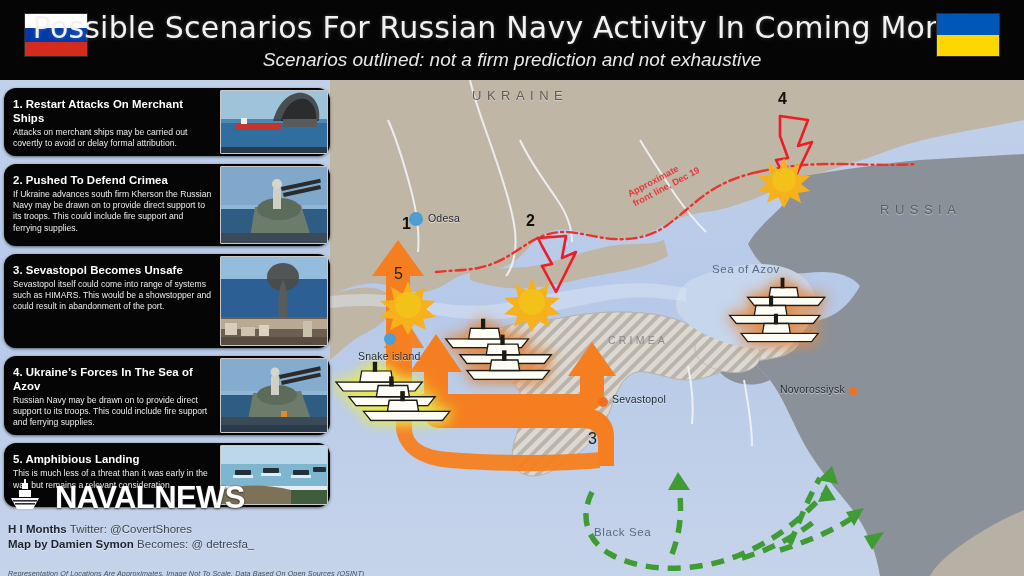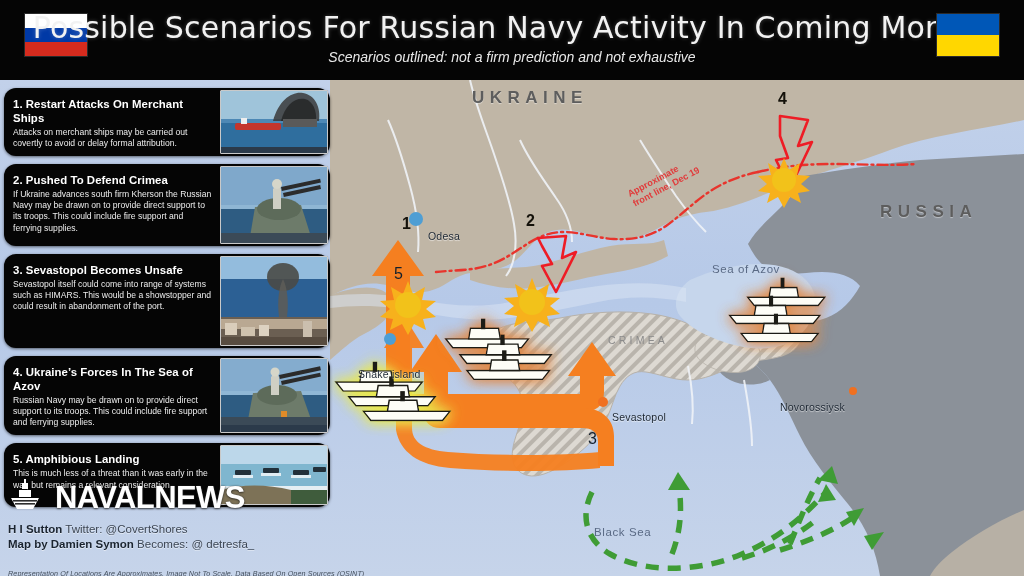--- a/index.html
+++ b/index.html
@@ -21,21 +21,21 @@
     border:1px solid #2a2a2a;overflow:hidden;}
   #flag-ua .b{height:50%;}
   #title{
     position:absolute;left:0;top:10px;width:1024px;text-align:center;
     color:#f2f2f2;font-size:30px;letter-spacing:.2px;font-weight:400;
     font-family:"DejaVu Sans","Liberation Sans",sans-serif;
     text-shadow:0 0 4px rgba(255,255,255,.25);
   }
   #subtitle{
     position:absolute;left:0;top:49px;width:1024px;text-align:center;
-    color:#e8e8e8;font-size:14px;font-style:italic;font-weight:400;
+    color:#e8e8e8;font-size:19px;font-style:italic;font-weight:400;
   }
 
   
   #map{
     position:absolute;left:0;top:80px;width:1024px;height:496px;
     background:linear-gradient(180deg,#c3d2ea 0%,#b8cbe8 35%,#b9cbe7 60%,#c5d3e9 100%);
     overflow:hidden;
   }
   #map svg{position:absolute;left:0;top:0;}
 
@@ -73,27 +73,27 @@
   }
   .credit{font-size:11.5px;color:#3c4654;line-height:1.34;
     text-shadow:0 1px 0 rgba(255,255,255,.5);}
   .credit b{color:#1a2430;font-weight:700;}
   #disclaimer{font-size:7.2px;color:#45505e;margin-top:16px;font-style:italic;
     letter-spacing:.1px;}
 
   
   .mlabel{position:absolute;z-index:20;white-space:nowrap;pointer-events:none;}
   .country{
-    color:#5d5d5d;font-size:17px;letter-spacing:5.5px;font-weight:700;
+    color:#5d5d5d;font-size:13px;letter-spacing:5.5px;font-weight:400;
     text-shadow:0 1px 1px rgba(255,255,255,.45);
   }
   .region{color:#8b8b8b;font-size:10.5px;letter-spacing:3.2px;}
   .sea{color:#5a6a85;font-size:11.5px;letter-spacing:.6px;}
   .city{color:#1d2733;font-size:10.5px;letter-spacing:.2px;
-    text-shadow:0 1px 1px rgba(255,255,255,.65);margin-top:18px;}
+    text-shadow:0 1px 1px rgba(255,255,255,.65);}
   .citydot{position:absolute;border-radius:50%;z-index:20;}
   .frontlabel{
     color:#e03c3c;font-size:9.2px;font-weight:600;line-height:1.15;
     transform:rotate(-28deg);transform-origin:left top;
   }
   .numlabel{color:#14202c;font-size:16px;font-weight:400;z-index:22;}
 </style>
 </head>
 <body>
 
@@ -506,21 +506,21 @@
           <rect x="11" y="12" width="12" height="7" fill="#ffffff"></rect>
           <rect x="14" y="5" width="6" height="6" fill="#ffffff"></rect>
           <rect x="16" y="1" width="2" height="4" fill="#ffffff"></rect>
           <rect x="5" y="22" width="24" height="1.6" fill="#2d2d2d"></rect>
           <rect x="7" y="25" width="20" height="1.6" fill="#2d2d2d"></rect>
         </svg>
       </span>
       <span id="wordmark">NAVALNEWS</span>
     </div>
     <div class="credit" style="margin-top:6px;">
-      <b>H I Sutton</b>
+      <b>H I Months</b>
       <span>Twitter: @CovertShores</span>
     </div>
     <div class="credit">
       <b>Map by Damien Symon</b>
       <span>Becomes: @ detresfa_</span>
     </div>
     <div id="disclaimer">Representation Of Locations Are Approximates. Image Not To Scale. Data Based On Open Sources (OSINT)</div>
   </div>
 
 </div>

